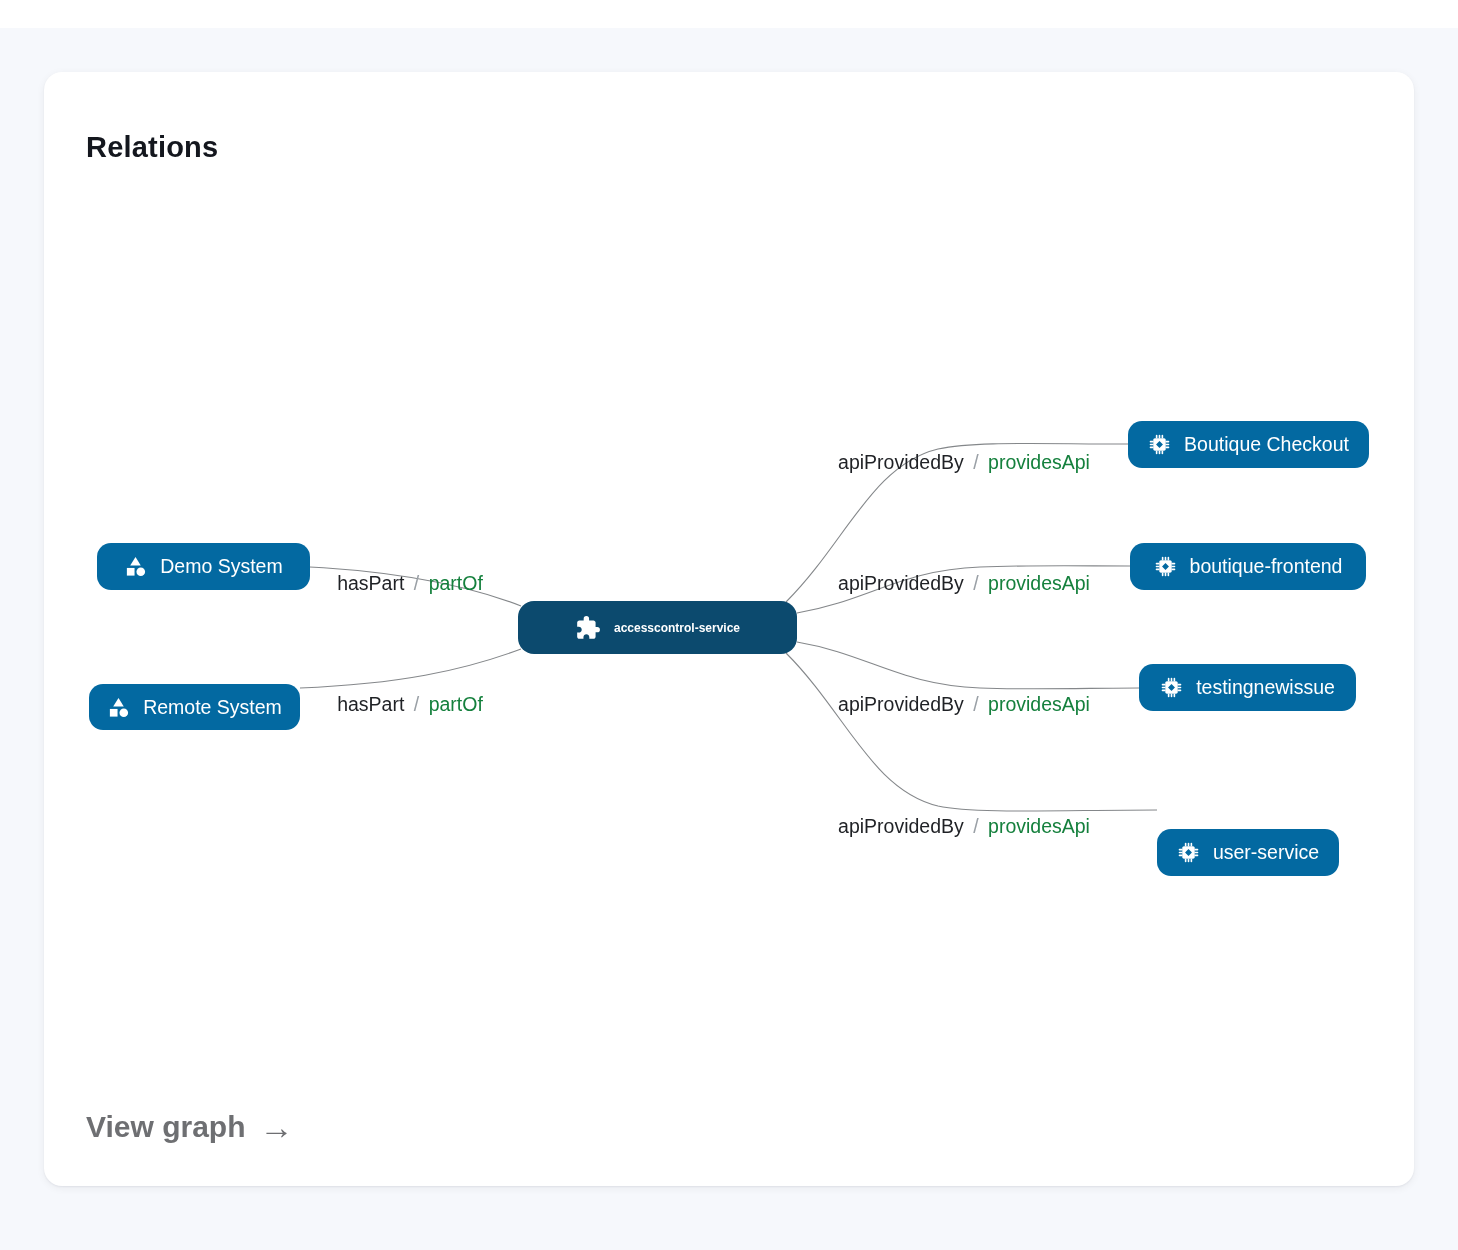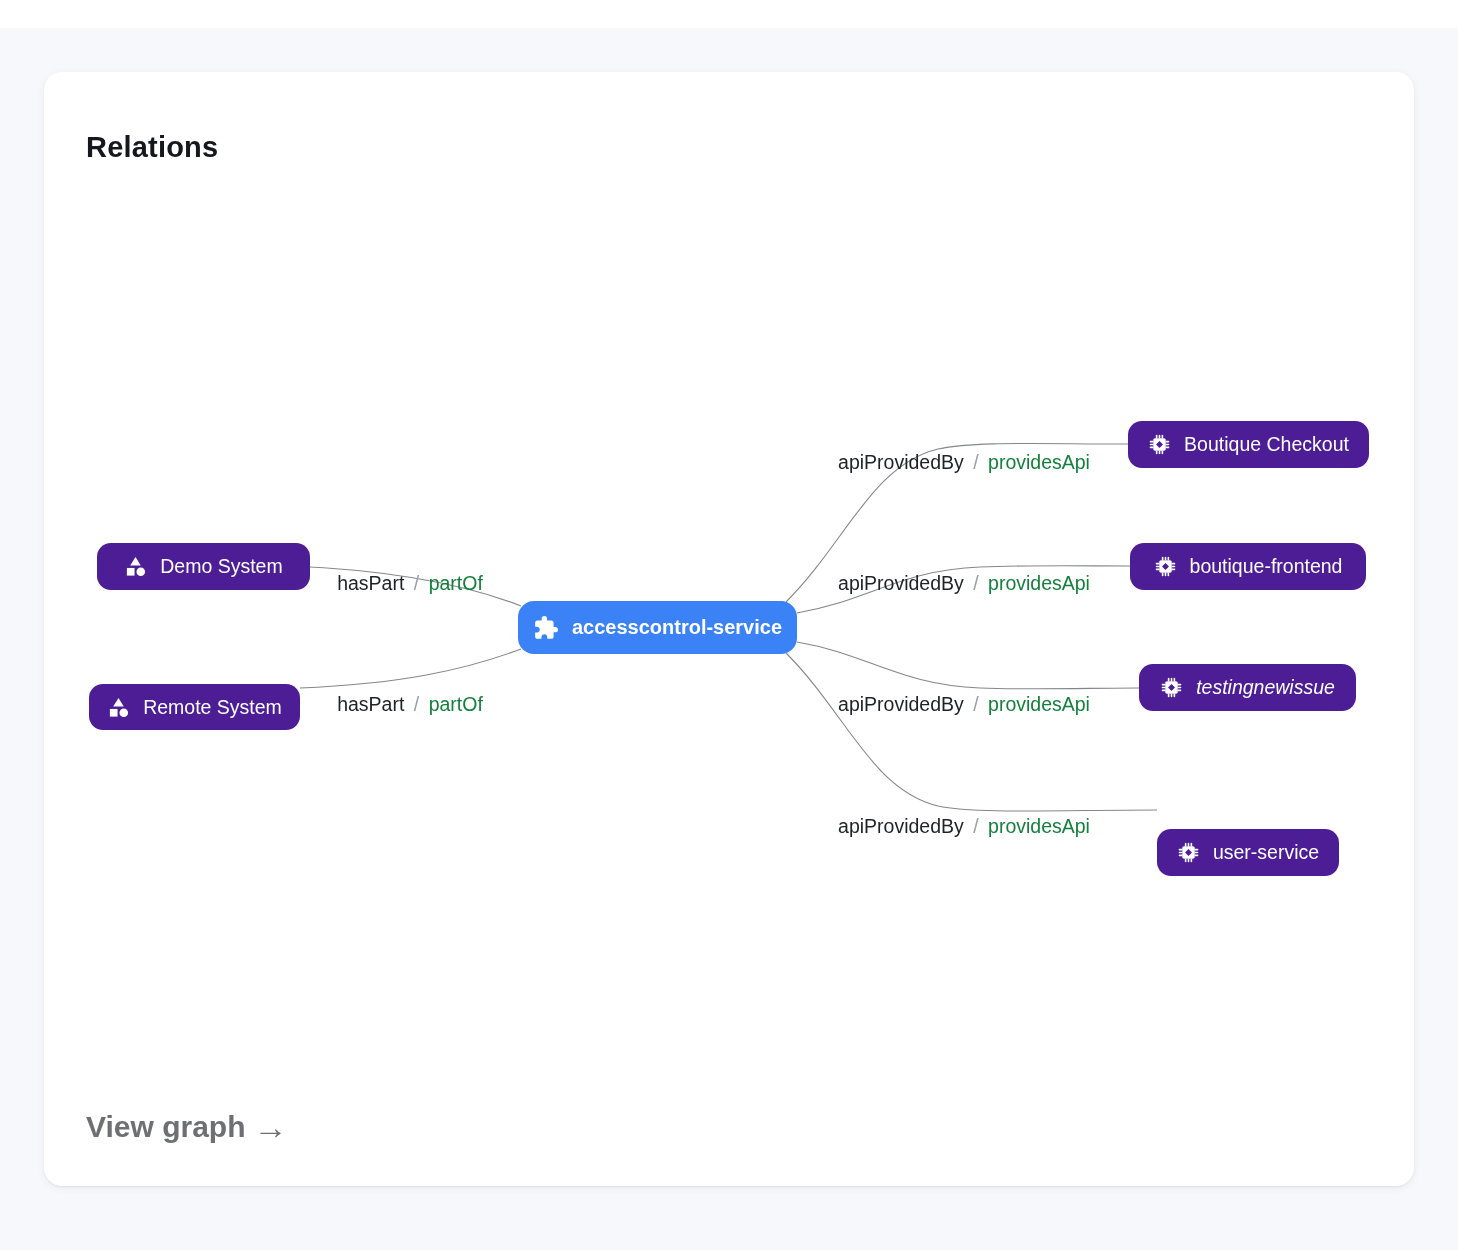--- a/index.html
+++ b/index.html
@@ -15,35 +15,35 @@
     position:absolute; left:44px; top:72px; width:1370px; height:1114px;
     background:#ffffff; border-radius:18px;
     box-shadow:0 1px 2px rgba(16,24,40,.06), 0 2px 8px rgba(16,24,40,.06);
   }
   .card-title {
     position:absolute; left:42px; top:36px;
     font-size:29px; font-weight:700; color:#14171e; letter-spacing:.2px;margin-top:23px;
   }
   .footer-link {
     position:absolute; left:42px; top:1038px;
-    display:flex; align-items:center; gap:8px;
+    display:flex; align-items:center; gap:14px;
     font-size:30px; font-weight:700; color:#6e6f72; cursor:pointer;
   }
   .footer-link .arrow { font-weight:400; font-size:34px; line-height:30px; color:#6e6f72; }
 
   svg.edge-layer { position:absolute; left:0; top:0; width:1458px; height:1250px; pointer-events:none; }
   svg.edge-layer path { fill:none; stroke:#6f7276; stroke-width:1.1; opacity:.85; }
 
   .node {
     position:absolute; display:flex; align-items:center; justify-content:center; gap:13px;
     border-radius:14px; color:#ffffff; font-size:19.5px; cursor:pointer;
     box-sizing:border-box;
   }
-  .node.blue  { background:#4c1d95; }
-  .node.orange{ background:#3b82f6; border-radius:16px; font-weight:700; font-size:20px; }
+  .node.blue  { background:#0369a1; }
+  .node.orange{ background:#0c4a6e; border-radius:16px; font-weight:700; font-size:12px; }
   .node .icon { display:flex; align-items:center; }
 
   .edge-label {
     position:absolute; transform:translate(-50%,-50%);
     white-space:nowrap; font-size:19.5px; color:#1f2125;
   }
   .edge-label .sep { color:#9aa0a6; margin:0 4px; }
   .edge-label .inv { color:#15803d; }
 </style>
 </head>
@@ -116,21 +116,21 @@
     <svg viewBox="0 0 24 24" width="23" height="23">
       <g stroke="#fff" stroke-width="1.7" stroke-linecap="round" fill="none">
         <path d="M9 2.6v2.4M12 2.6v2.4M15 2.6v2.4M9 19v2.4M12 19v2.4M15 19v2.4M2.6 9h2.4M2.6 12h2.4M2.6 15h2.4M19 9h2.4M19 12h2.4M19 15h2.4"></path>
       </g>
       <path fill="#fff" fill-rule="evenodd" d="M7.3 5.5h9.4c1 0 1.8.8 1.8 1.8v9.4c0 1-.8 1.8-1.8 1.8H7.3c-1 0-1.8-.8-1.8-1.8V7.3c0-1 .8-1.8 1.8-1.8zm4.7 2.9 3.6 3.6-3.6 3.6-3.6-3.6z"></path>
     </svg>
   </span>
   <span>boutique-frontend</span>
 </div>
 
-<div class="node blue" style="left:1139px; top:664px; width:217px; height:47px;font-style:italic;">
+<div class="node blue" style="left:1139px; top:664px; width:217px; height:47px;">
   <span class="icon">
     <svg viewBox="0 0 24 24" width="23" height="23">
       <g stroke="#fff" stroke-width="1.7" stroke-linecap="round" fill="none">
         <path d="M9 2.6v2.4M12 2.6v2.4M15 2.6v2.4M9 19v2.4M12 19v2.4M15 19v2.4M2.6 9h2.4M2.6 12h2.4M2.6 15h2.4M19 9h2.4M19 12h2.4M19 15h2.4"></path>
       </g>
       <path fill="#fff" fill-rule="evenodd" d="M7.3 5.5h9.4c1 0 1.8.8 1.8 1.8v9.4c0 1-.8 1.8-1.8 1.8H7.3c-1 0-1.8-.8-1.8-1.8V7.3c0-1 .8-1.8 1.8-1.8zm4.7 2.9 3.6 3.6-3.6 3.6-3.6-3.6z"></path>
     </svg>
   </span>
   <span>testingnewissue</span>
 </div>

